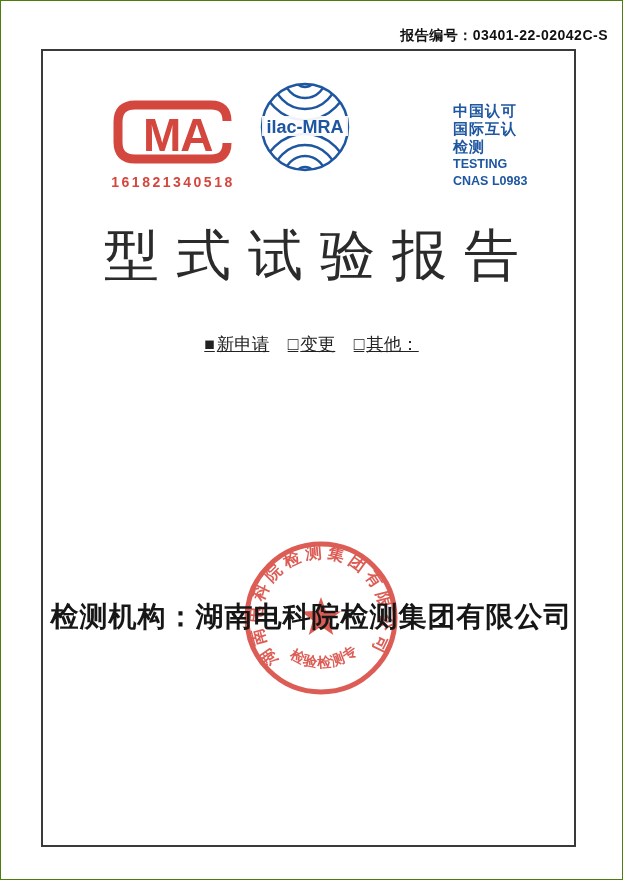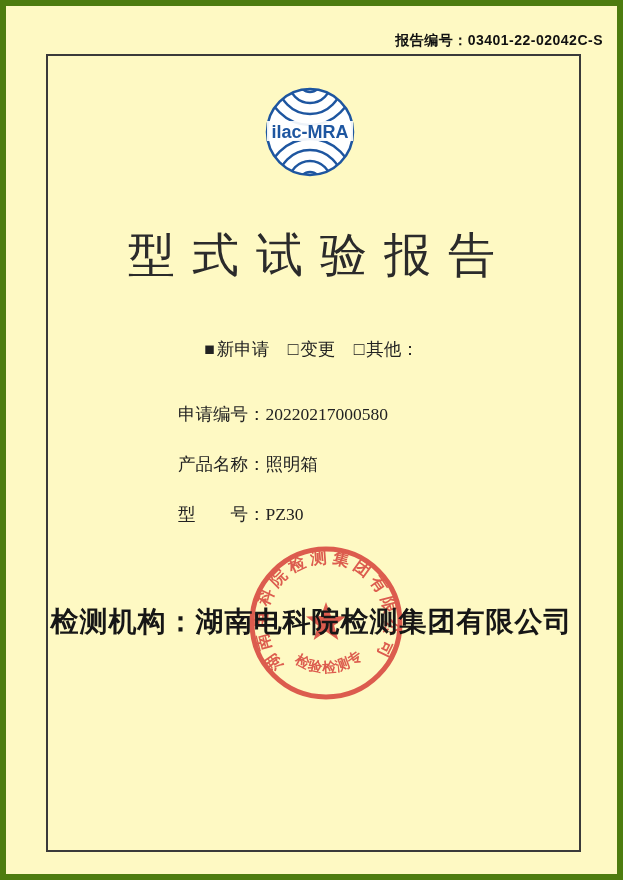--- a/index.html
+++ b/index.html
@@ -1,18 +1,18 @@
 <!DOCTYPE html>
 <html style="--stamp_red: #d8473e; --cma_red: #d4473e; --logo_blue: #1e56a0; --ink: #1d1d1d;"><head>
 <meta charset="utf-8">
 <style>
   html,body { margin:0; padding:0; background:#e8e8e8; }
   .page {
     position:relative; width:623px; height:880px; margin:0 auto;
-    background:#fef9c3; border:6px solid #4d7c0f; box-sizing:border-box;
+    background:#ffffff; border:1px solid #4d7c0f; box-sizing:border-box;
     overflow:hidden;
     font-family:"Liberation Serif","DejaVu Serif",serif;
     color:var(--ink,#1d1d1d);
   }
   .frame {
     position:absolute; left:40px; top:48px; width:531px; height:794px;
     border:2px solid #3a3a3a;
   }
   .report-no {
     position:absolute; top:26px; right:14px;
@@ -31,29 +31,29 @@
   .accred-block {
     position:absolute; left:452px; top:101px;
     color:var(--logo_blue,#1e56a0);
     font-family:"Liberation Sans","DejaVu Sans",sans-serif; font-weight:bold;
   }
   .accred-block .zh { font-size:15px; line-height:18px; letter-spacing:1px; }
   .accred-block .en { font-size:12.5px; line-height:17px; }
   
   .doc-title {
     position:absolute; left:0; right:0; top:218px; text-align:center;
-    font-size:47px; letter-spacing:17px; padding-left:17px;
+    font-size:55px; letter-spacing:17px; padding-left:17px;
     color:#2b2b2b; font-weight:normal;
   }
   
   .app-type {
     position:absolute; left:0; right:0; top:331px; text-align:center;
     font-size:17.5px; color:#222;
   }
-  .app-type .opt { margin:12px 7px; }
+  .app-type .opt { margin:12px 7px;text-decoration:underline; }
   .app-type .sym { margin-right:2px; }
   
   .fields { position:absolute; left:172px; top:396px; font-size:17.5px; color:#222; }
   .field-row { height:50px; }
   
   .stamp { position:absolute; left:235px; top:532px; opacity:0.88; z-index:2; }
   
   .agency {
     position:absolute; left:0; right:0; top:597px; text-align:center; z-index:3;
     font-family:"Liberation Sans","DejaVu Sans",sans-serif;
@@ -70,20 +70,27 @@
 <body>
 
 <div class="page">
 
   <div class="report-no">
     <span>报告编号：</span><span>03401-22-02042C-S</span>
   </div>
 
   <div class="frame"></div>
 
+  <div class="cma-block">
+    <svg width="132" height="74" viewBox="0 0 132 74">
+      <path d="M 120,26 Q 120,10 104,10 L 28,10 Q 11,10 11,27 L 11,47 Q 11,64 28,64 L 104,64 Q 120,64 120,48" fill="none" class="cma-stroke" stroke-width="9" stroke-linecap="butt"></path>
+      <text x="36" y="56" font-family="Liberation Sans, DejaVu Sans, sans-serif" font-weight="bold" font-size="46" class="cma-fill" letter-spacing="-1">MA</text>
+    </svg>
+    <div class="cma-number">161821340518</div>
+  </div>
 
   <div class="globe-block">
     <svg width="92" height="92" viewBox="0 0 92 92">
       <defs>
         <clipPath id="globeclip">
             <circle cx="46" cy="46" r="43"></circle>
           </clipPath>
       </defs>
       <circle cx="46" cy="46" r="43" fill="#ffffff" class="blue-stroke" stroke-width="2.5"></circle>
       <g clip-path="url(#globeclip)" fill="none" class="blue-stroke" stroke-width="2.4">
@@ -95,40 +102,36 @@
           <circle cx="46" cy="96" r="21"></circle>
         <circle cx="46" cy="96" r="32"></circle>
           <circle cx="46" cy="96" r="43"></circle>
       </g>
       <rect x="3" y="35" width="86" height="20" fill="#ffffff" opacity="0.92"></rect>
       <text x="46" y="52" text-anchor="middle" font-family="Liberation Sans, DejaVu Sans, sans-serif" font-weight="bold" font-size="18" class="blue-fill">ilac-MRA</text>
     </svg>
   </div>
 
 
+  <div class="accred-block">
+    <div class="zh">中国认可</div>
+    <div class="zh">国际互认</div>
+    <div class="zh">检测</div>
+    <div class="en">TESTING</div>
+    <div class="en">CNAS L0983</div>
+  </div>
 
   <div class="doc-title">型式试验报告</div>
 
   <div class="app-type">
     <span class="opt"><span class="sym">■</span><span>新申请</span></span>
     <span class="opt"><span class="sym">□</span><span>变更</span></span>
     <span class="opt"><span class="sym">□</span><span>其他：</span></span>
   </div>
 
-  <div class="fields">
-    <div class="field-row">
-      <span>申请编号：</span><span>20220217000580</span>
-    </div>
-    <div class="field-row">
-      <span>产品名称：</span><span>照明箱</span>
-    </div>
-    <div class="field-row">
-      <span>型　　号：</span><span>PZ30</span>
-    </div>
-  </div>
 
   <div class="stamp">
     <svg width="170" height="170" viewBox="0 0 170 170">
       <defs>
         <path id="arcTop" d="M 42.6,127.4 A 60,60 0 1 1 127.4,127.4" fill="none"></path>
         <path id="arcBottom" d="M 50.3,121.4 A 54,54 0 0 0 119.7,121.4" fill="none"></path>
       </defs>
       <circle cx="85" cy="85" r="74" fill="none" class="red-stroke" stroke-width="5"></circle>
       <polygon class="red-fill" points="85,64 90,78.1 104.9,78.5 93.1,87.6 97.3,102 85,93.5 72.7,102 76.9,87.6 65,78.5 80,78.1"></polygon>
       <text font-size="16.5" letter-spacing="4.5" class="red-fill" font-family="Liberation Serif, DejaVu Serif, serif" font-weight="bold">

